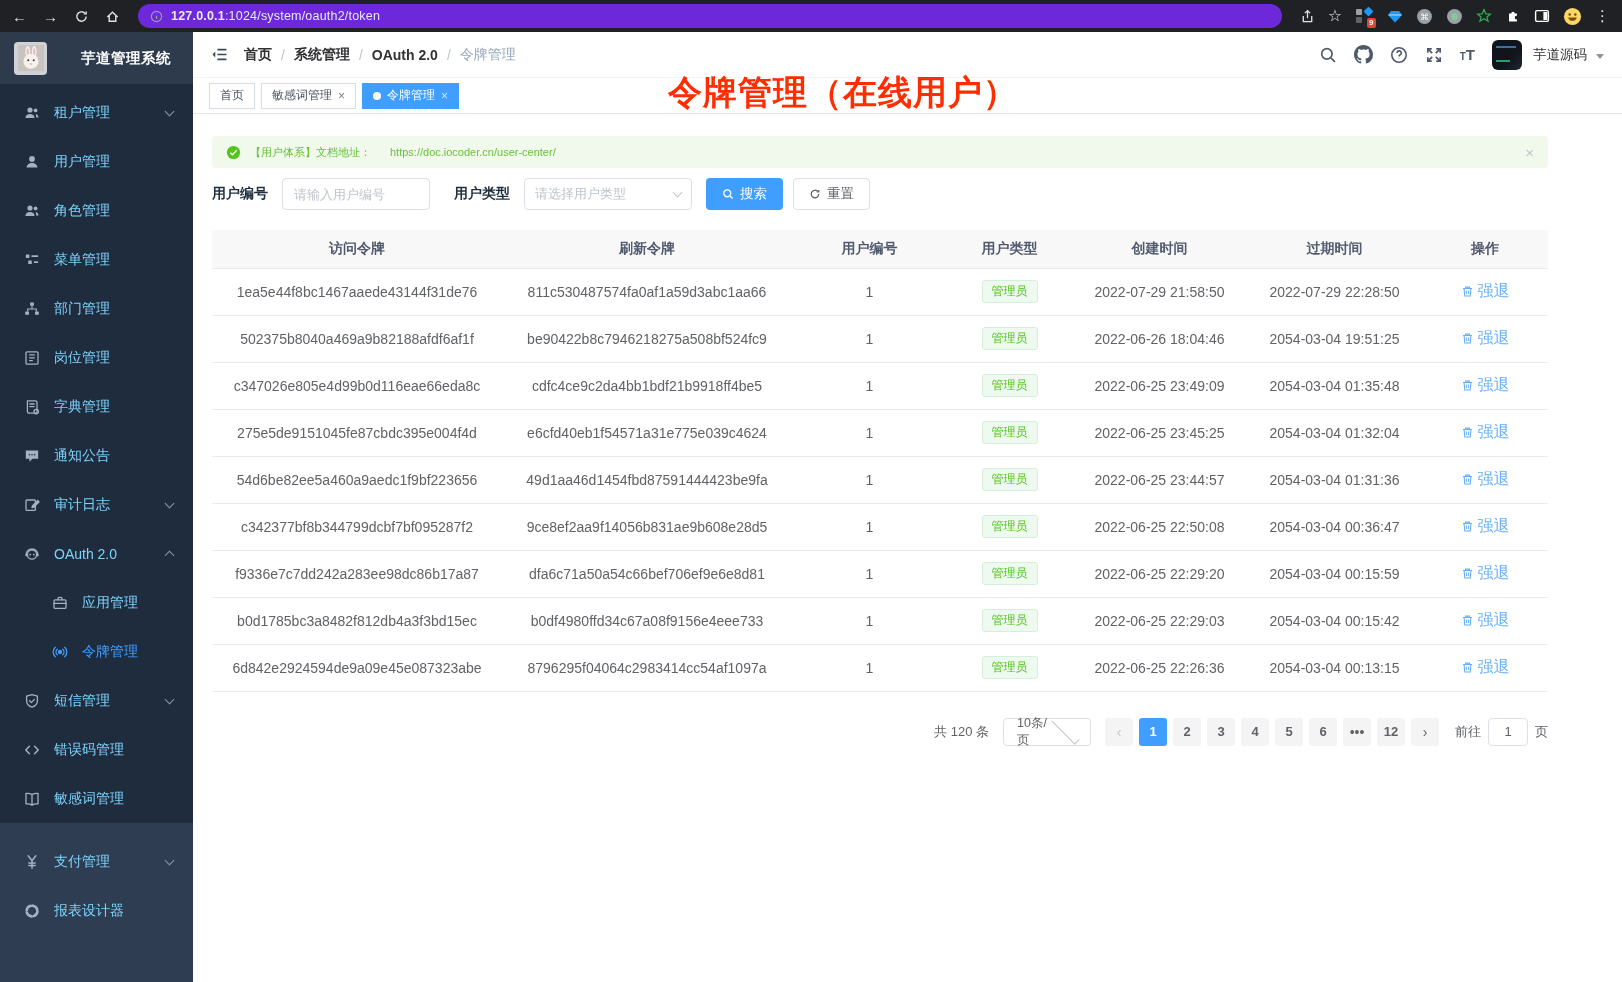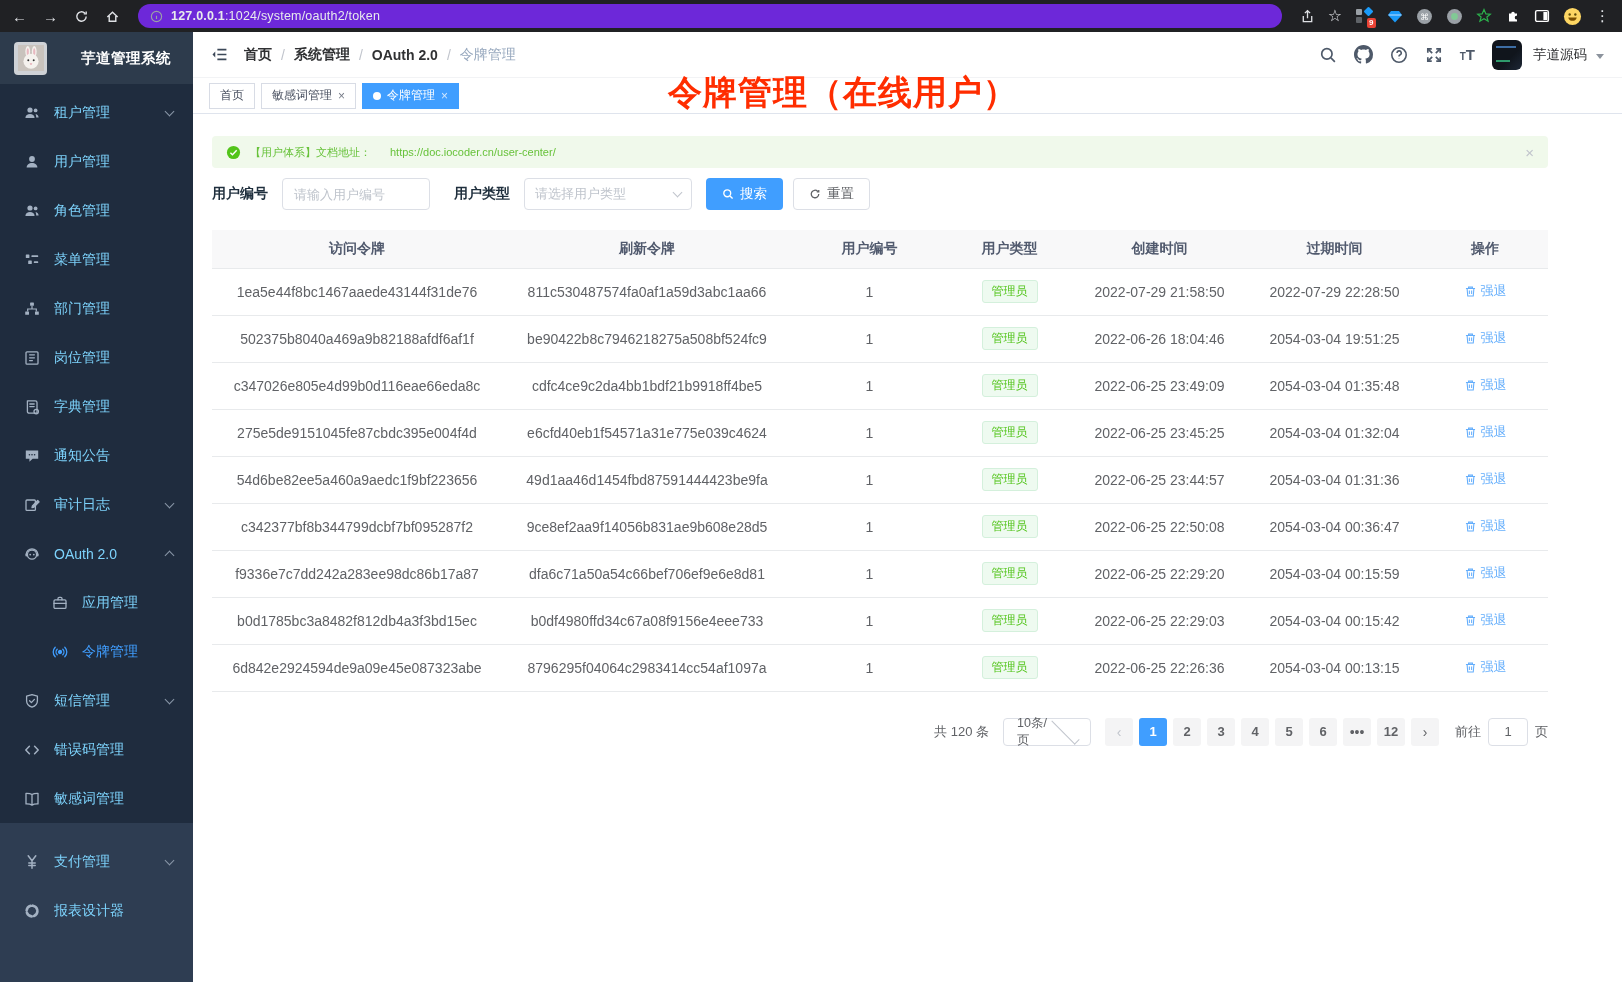--- a/index.html
+++ b/index.html
@@ -86,21 +86,21 @@
   .sel-chev { width:7px; height:7px; border-right:1.3px solid #c0c4cc; border-bottom:1.3px solid #c0c4cc; transform:rotate(45deg); margin-top:-3px; }
   .gap24 { width:24px; } .gap14 { width:14px; } .gap10 { width:10px; }
   .btn { height:32px; border-radius:4px; display:inline-flex; align-items:center; gap:6px; padding:4px 15px; font-size:13.5px; cursor:pointer; border:1px solid transparent; white-space:nowrap; }
   .btn-primary { background:var(--accent,#409eff); color:#fff; }
   .btn-plain { background:#fff; border-color:#dcdfe6; color:#606266; }
 
   table.data { width:100%; border-collapse:collapse; margin-top:20px; font-size:14px; }
   table.data th { background:#f8f8f9; color:#515a6e; font-weight:700; height:38px; text-align:center; border-bottom:1px solid #e8eaec; font-size:14px; }
   table.data td { height:47px; text-align:center; color:#606266; border-bottom:1px solid #e8eaec; }
   .tag-success { display:inline-block; padding:2px 9px; font-size:12px; color:#52c41a; background:#eefaf0; border:1px solid #d4f0dc; border-radius:3px; }
-  .act-link { color:var(--action-blue,#64aefc); font-size:13px; display:inline-flex; align-items:center; gap:4px; cursor:pointer; }
+  .act-link { color:var(--action-blue,#64aefc); font-size:16px; display:inline-flex; align-items:center; gap:4px; cursor:pointer; }
 
   .pager { margin-top:26px; display:flex; align-items:center; justify-content:flex-end; color:#606266; font-size:13px; gap:8px; }
   .pg-total { margin-right:6px; white-space:nowrap; }
   .pg-size { width:88px; height:28px; border:1px solid #dcdfe6; border-radius:4px; display:flex; align-items:center; padding:0 8px 0 13px; cursor:pointer; }
   .pg-size span { flex:1; font-size:12.5px; color:#606266; }
   .pg-btns { display:flex; align-items:center; gap:6px; margin-left:6px; }
   .pbtn { min-width:28px; height:28px; border-radius:3px; background:#f4f4f5; color:#606266; display:inline-flex; align-items:center; justify-content:center; font-size:13px; font-weight:600; cursor:pointer; padding:0 4px; }
   .pbtn.active { background:var(--accent,#409eff); color:#fff; }
   .pbtn.arrow { font-weight:400; font-size:14px; }
   .pbtn.disabled { color:#c0c4cc; }

